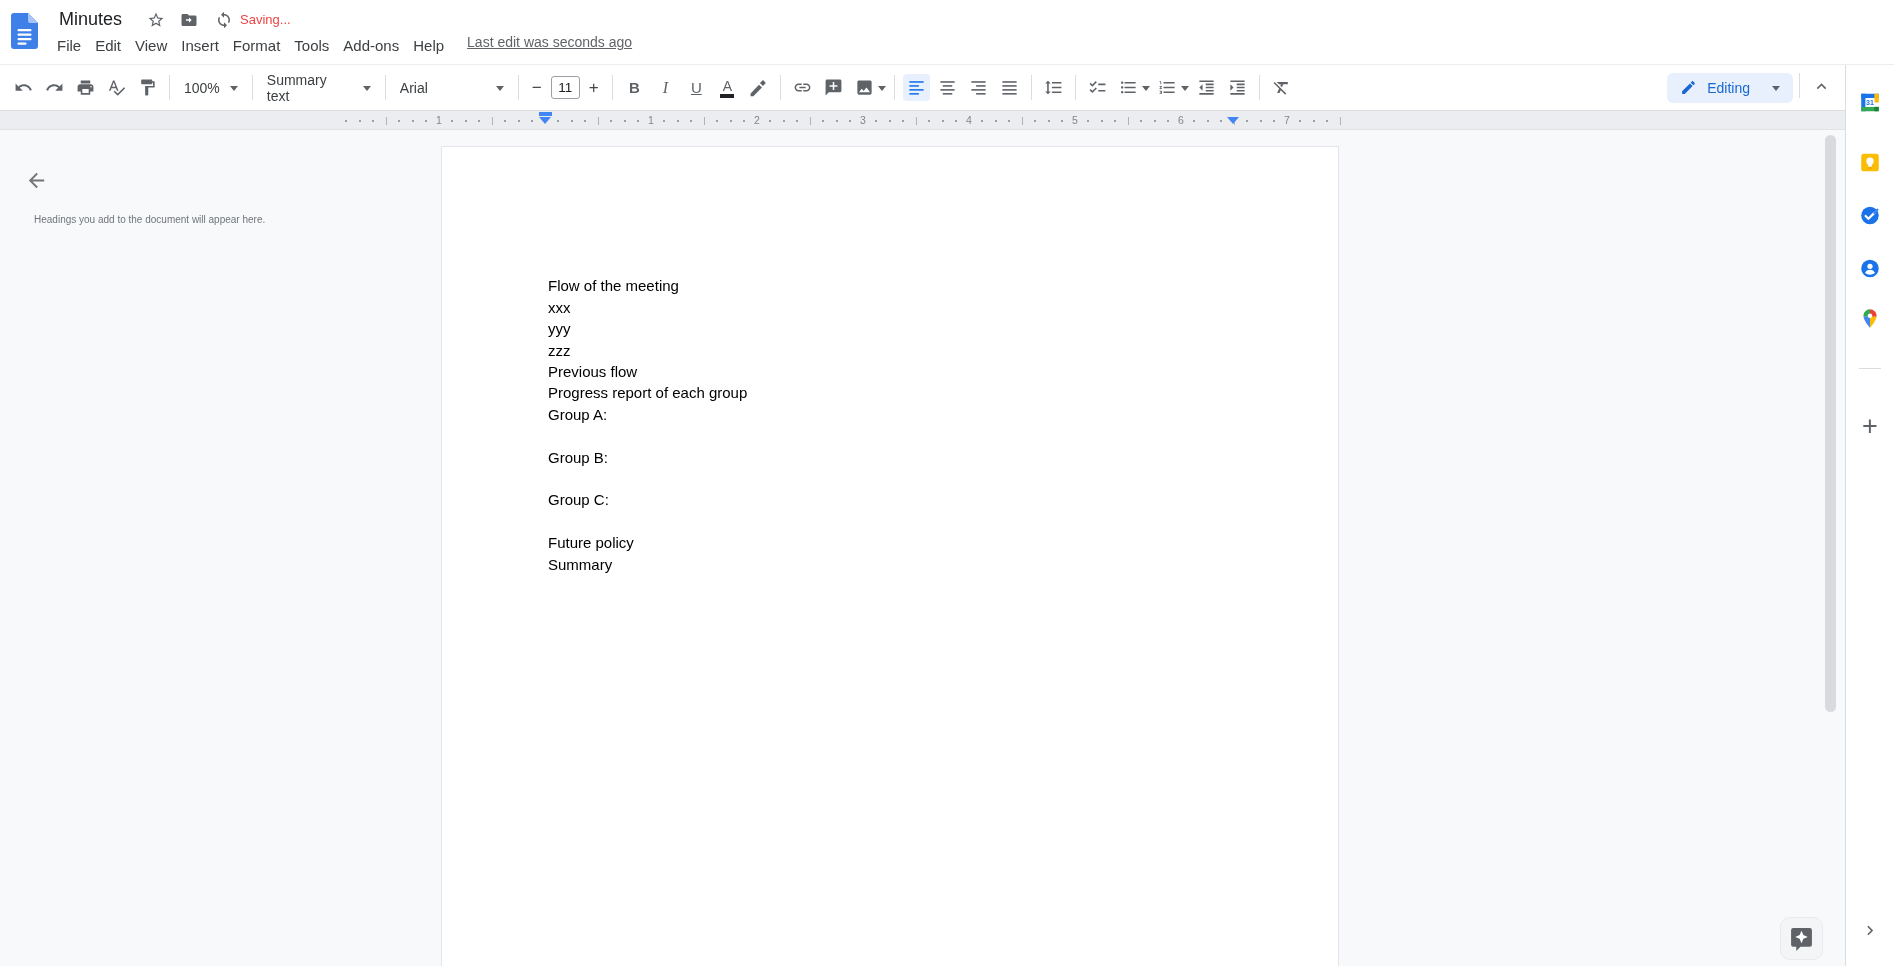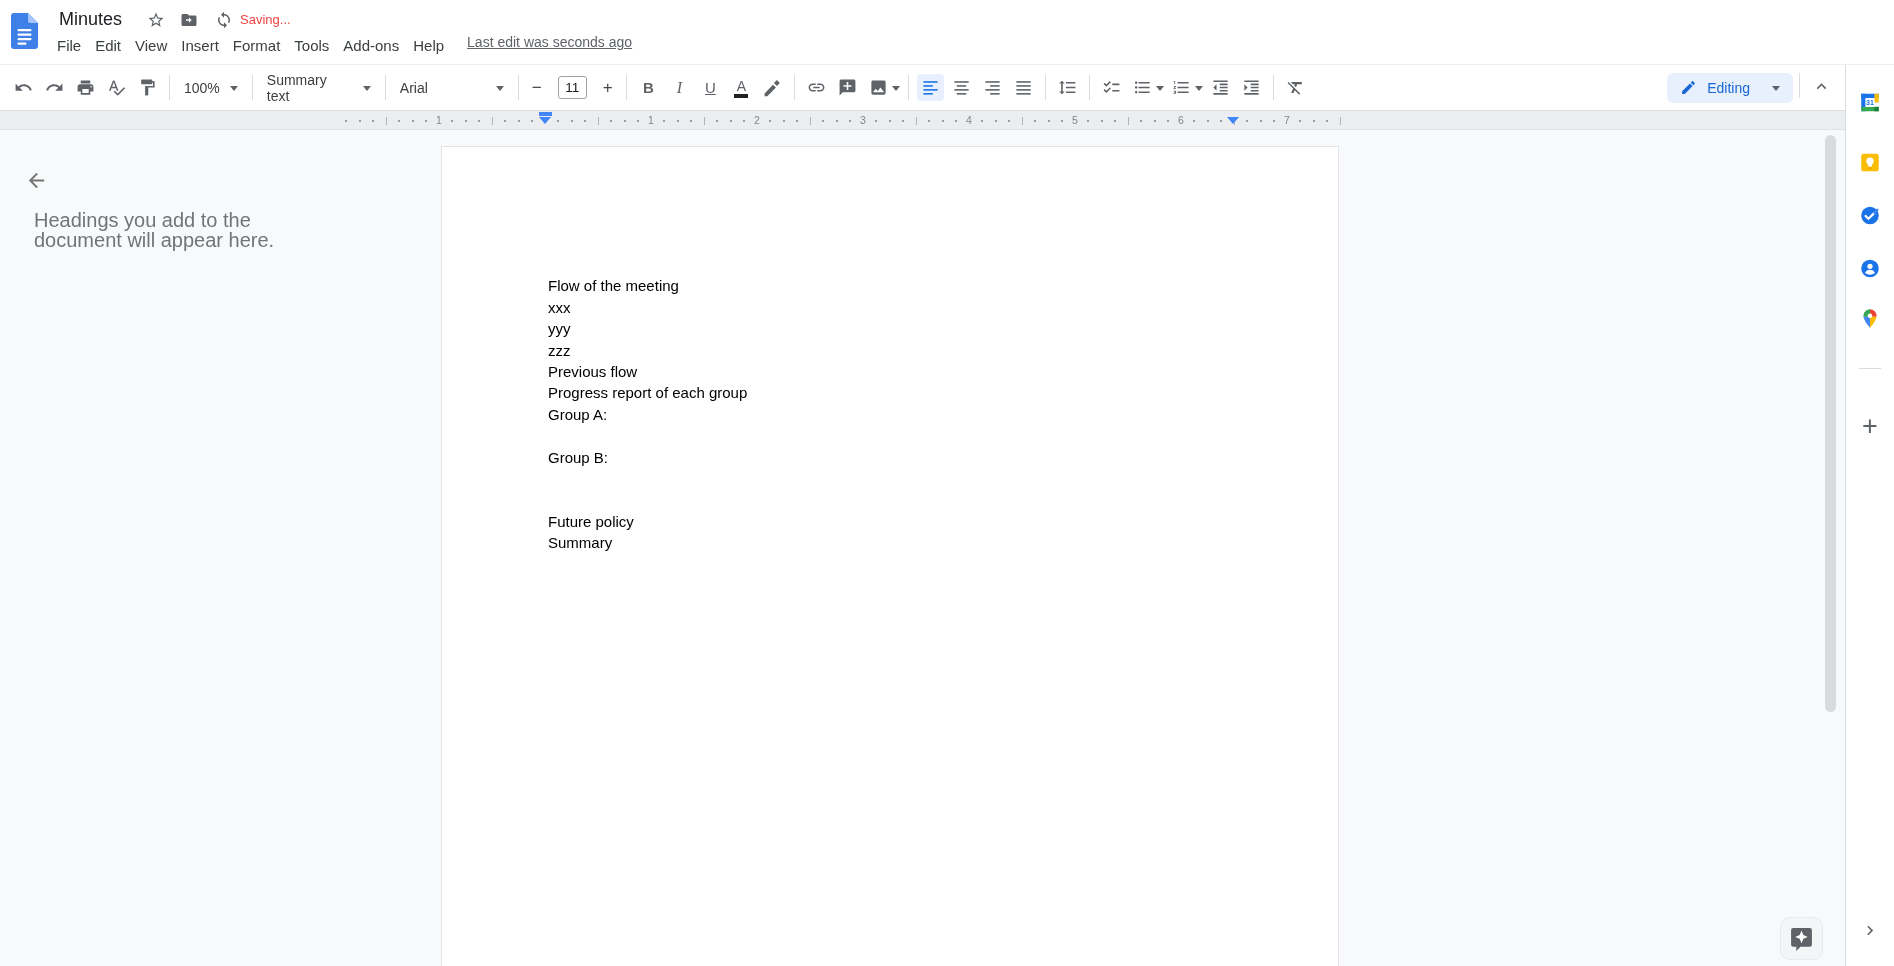--- a/index.html
+++ b/index.html
@@ -40,21 +40,21 @@
   .tbtn svg{width:19px;height:19px;fill:#5f6368}
   .tbtn.active{background:#e8f0fe}
   .tbtn.active svg{fill:#1a73e8}
   .tbtn.letter{font-size:15px;color:#5f6368}
   .sep{width:1px;height:25px;background:#dadce0;margin:0 6px;flex:none}
   .dd{display:flex;align-items:center;height:27px;padding:0 8px;border-radius:4px;font-size:14px;color:#3c4043;flex:none}
   .caret{width:0;height:0;border:4px solid transparent;border-top:5px solid #5f6368;margin-top:5px;flex:none}
   .dd .caret{margin-left:10px}
   .dd.wide{justify-content:space-between;width:104px}
   .fs-btn{width:24px;height:27px;display:flex;align-items:center;justify-content:center;font-size:17px;color:#444746;flex:none}
-  .fs-box{width:27px;height:21px;border:1px solid #9aa0a6;border-radius:3px;font-size:13.5px;color:#202124;display:flex;align-items:center;justify-content:center;flex:none;margin:0 9px}
+  .fs-box{width:27px;height:21px;border:1px solid #9aa0a6;border-radius:3px;font-size:13.5px;color:#202124;display:flex;align-items:center;justify-content:center;flex:none;margin:0 2px}
   .a-color{display:flex;flex-direction:column;align-items:center;line-height:1}
   .a-color .a{font-size:14px;color:#5f6368;margin-top:1px}
   .a-color .bar{width:14px;height:3.5px;background:#202124;margin-top:1.5px}
   .u-letter{text-decoration:underline}
   .img-caret{margin-left:-2px;margin-right:2px}
   .toolbar-right{display:flex;margin-left:auto;padding-right:8px}
   .editing-pill{display:flex;align-items:center;background:#e8f0fe;border-radius:6px;height:30px;padding:0 13px;color:#1967d2;font-size:14px;font-weight:500}
   .editing-pill svg{width:17px;height:17px;fill:#1967d2;margin-right:10px}
   .editing-pill .caret{margin-left:22px;border-top-color:#5f6368}
 
@@ -66,21 +66,21 @@
   .tick.tall{width:1px;height:8px;top:6px;background:#b0b4b8}
   .ind-marker{position:absolute;top:1px;display:flex;flex-direction:column;align-items:center}
   .ind-marker .bar{width:13px;height:4px;background:#4285f4;margin-bottom:1px}
   .ind-marker .tri{width:0;height:0;border-left:6.5px solid transparent;border-right:6.5px solid transparent;border-top:7px solid #4285f4}
   .ind-marker.right{top:6px}
 
   
   .content{position:absolute;top:130px;left:0;width:1845px;height:836px;background:#f8f9fa;overflow:hidden}
   .outline-back{position:absolute;left:22px;top:36px;width:28px;height:28px;display:flex;align-items:center;justify-content:center}
   .outline-back svg{width:23px;height:23px;fill:#757575}
-  .outline-text{position:absolute;left:34px;top:80px;width:255px;font-size:20px;line-height:20px;color:#70757a}
+  .outline-text{position:absolute;left:34px;top:80px;width:255px;font-size:10px;line-height:20px;color:#70757a}
   .page{position:absolute;left:441px;top:16px;width:898px;height:830px;background:#fff;border:1px solid #e3e5e8;border-bottom:none;box-sizing:border-box}
   .doc-text{padding:107px 90px 0 106px;font-size:15px;line-height:21.4px;color:#000}
   .doc-line{white-space:pre-wrap}
   .scrollbar{position:absolute;left:1825px;top:5px;width:11px;height:577px;background:#d8dadd;border-radius:6px}
   .explore-btn{position:absolute;left:1780px;top:787px;width:43px;height:43px;background:#f4f5f6;border:1px solid #e8eaed;border-radius:10px;display:flex;align-items:center;justify-content:center;box-sizing:border-box}
   .explore-btn svg{width:25px;height:25px}
 
   
   .sidebar{position:absolute;top:65px;right:0;width:49px;height:901px;background:#fff;border-left:1px solid #d9dce0;box-sizing:border-box}
   .side-icon{position:absolute;left:50%;transform:translateX(-50%);width:21px;height:21px;display:flex;align-items:center;justify-content:center}
@@ -331,20 +331,21 @@
         <div class="doc-line">Flow of the meeting</div>
         <div class="doc-line">xxx</div>
         <div class="doc-line">yyy</div>
         <div class="doc-line">zzz</div>
         <div class="doc-line">Previous flow</div>
         <div class="doc-line">Progress report of each group</div>
         <div class="doc-line">Group A:</div>
         <div class="doc-line">&nbsp;</div>
         <div class="doc-line">Group B:</div>
         <div class="doc-line">&nbsp;</div>
+        <div class="doc-line">Group C:</div>
         <div class="doc-line">&nbsp;</div>
         <div class="doc-line">Future policy</div>
         <div class="doc-line">Summary</div>
       </div>
   </div>
 
   <div class="scrollbar"></div>
 
   <span class="explore-btn">
     <svg viewBox="0 0 24 24">

